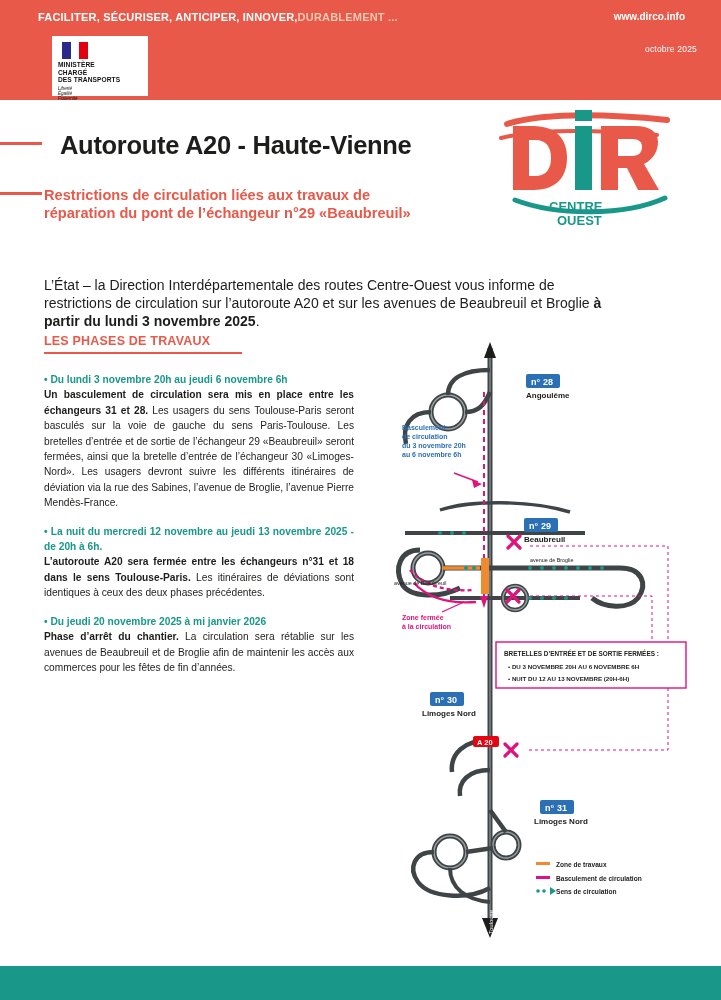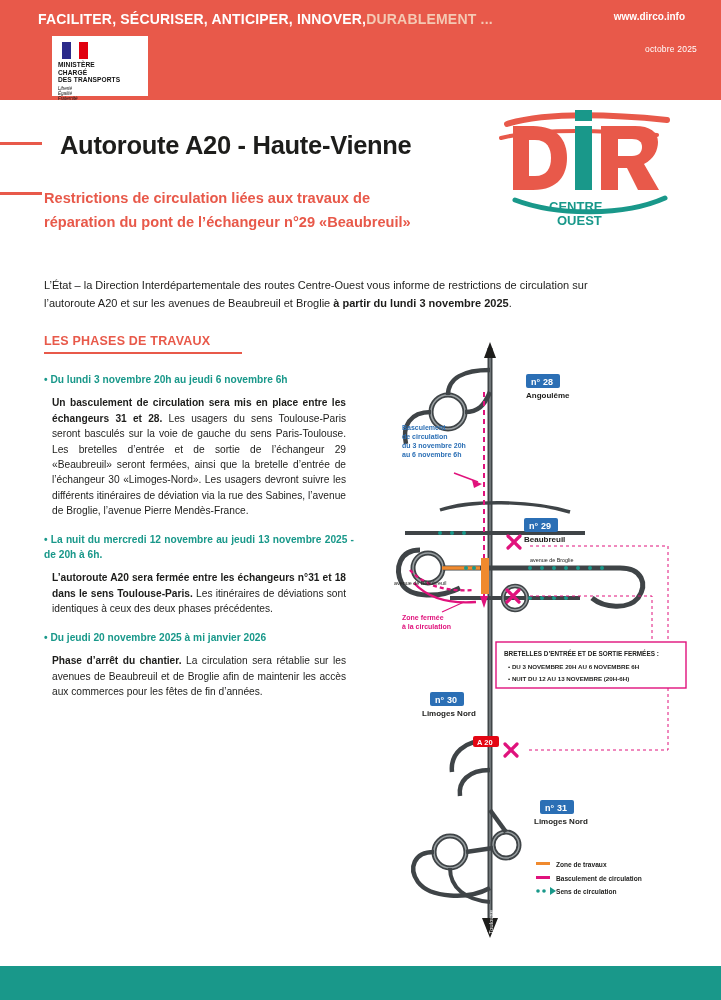--- a/index.html
+++ b/index.html
@@ -45,28 +45,28 @@
   
   .redline{
     position:absolute;left:0;top:142px;width:42px;height:3px;background:#e8594a;
   }
   .maintitle{
     position:absolute;left:60px;top:131px;
     font-size:25.5px;font-weight:bold;color:#1d1d1b;letter-spacing:-0.3px;
   }
   .subtitle{
     position:absolute;left:44px;top:186px;width:400px;
-    font-size:14.6px;font-weight:bold;color:#e8594a;line-height:24px;
+    font-size:14.6px;font-weight:bold;color:#e8594a;line-height:18px;
   }
   .redline2{
     position:absolute;left:0;top:192px;width:42px;height:3px;background:#e8594a;
   }
   .intro{
     position:absolute;left:44px;top:276px;width:560px;
-    font-size:11px;line-height:18px;color:#1d1d1b;
+    font-size:14px;line-height:18px;color:#1d1d1b;
   }
   .intro b{font-weight:bold;}
 
   
   .phases-head{
     position:absolute;left:44px;top:334px;
     font-size:12.5px;font-weight:bold;color:#e8594a;letter-spacing:.2px;
   }
   .phases-underline{
     position:absolute;left:44px;top:352px;width:198px;height:2px;background:#e8594a;
@@ -74,39 +74,39 @@
 
   
   .col{
     position:absolute;left:44px;top:372px;width:310px;
     font-size:10.2px;line-height:15.4px;color:#1d1d1b;
     text-align:justify;
   }
   .blk{margin-bottom:13px;}
   .blk .lead{color:#19988a;font-weight:bold;display:block;}
   .blk .bold{font-weight:bold;}
-  .blk p{margin:8px;}
+  .blk p{margin:0;}
 
   
   .dirlogo{position:absolute;left:497px;top:108px;width:186px;height:120px;text-align:right;}
   .dirlogo svg{display:block;}
 
   
   .map{position:absolute;left:380px;top:340px;width:320px;height:600px;}
   .map svg{display:block;}
 
   
 
   
   .footer{
     position:absolute;left:0;bottom:0;width:721px;height:34px;background:#19988a;
   }
   .footer-left{
     position:absolute;left:38px;top:11px;
-    font-size:14px;font-weight:bold;color:#ffffff;letter-spacing:.2px;
+    font-size:11px;font-weight:bold;color:#ffffff;letter-spacing:.2px;
   }
   .footer-left .hl{color:#f4c9b4;}
   .footer-right{
     position:absolute;right:36px;top:11px;
     font-size:10px;font-weight:bold;color:#ffffff;
   }
 </style>
 </head>
 <body>
 

